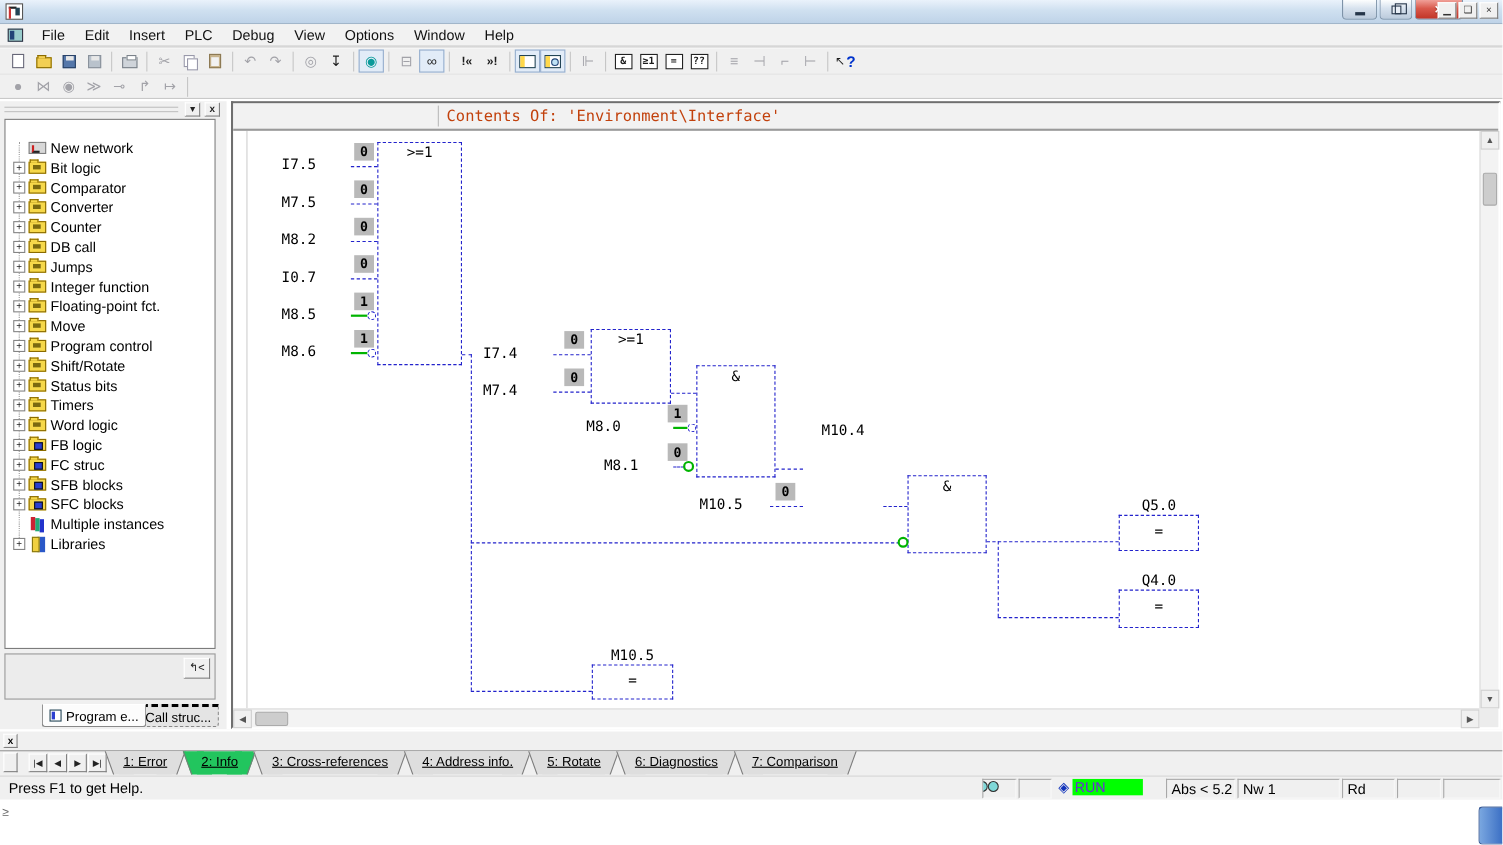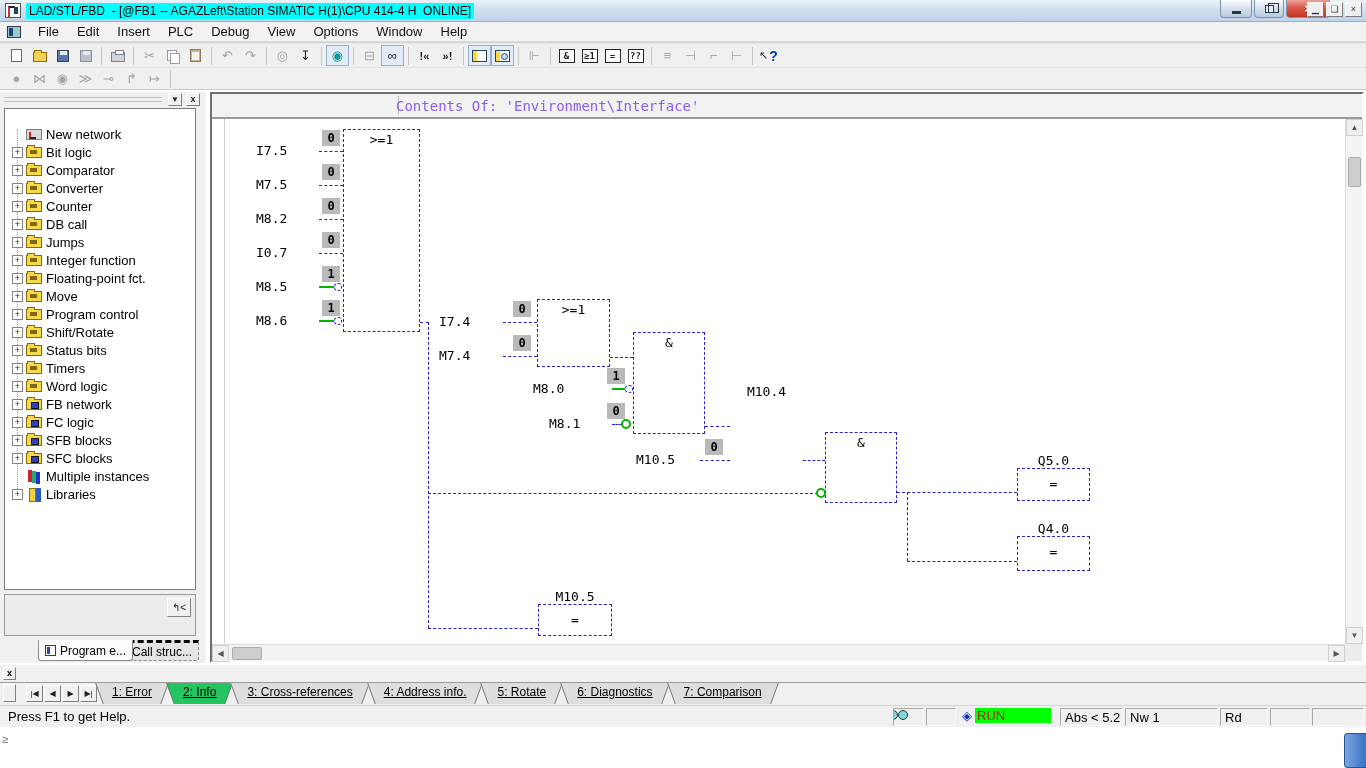--- a/index.html
+++ b/index.html
@@ -89,21 +89,21 @@
   #sbtab2 { left:110px; background:#e4e4e4; border-style:dashed; }
   .sbtab .ic1 { width:11px; height:11px; border:1px solid #245; background:#fff; position:relative; }
   .sbtab .ic1::before { content:""; position:absolute; left:1px; top:1px; width:3px; height:7px; background:#2b3fd0; }
   .sbtab .ic2 { width:11px; height:11px; position:relative; }
   .sbtab .ic2::before { content:""; position:absolute; left:1px; top:1px; width:9px; height:1px; background:#567; box-shadow:0 4px 0 #567, 0 8px 0 #567; }
 
   
   #frame { position:absolute; left:210px; top:92px; width:1154px; height:571px; border:2px solid; border-color:#6f6f6f #ffffff #ffffff #6f6f6f; background:#f0f0f0; }
   #ed-header { position:absolute; left:0; top:0; right:0; height:25px; background:#f2f2f2; border-bottom:2px solid #9a9a9a; }
   #ed-header::before { content:""; position:absolute; left:186px; top:2px; bottom:2px; border-left:1px solid #bbb; }
-  #ed-header-text { position:absolute; left:184px; top:4px; font:14px "DejaVu Sans Mono", monospace; color:#8b5cf6; white-space:pre; }
+  #ed-header-text { position:absolute; left:194px; top:4px; font:14px "DejaVu Sans Mono", monospace; color:#c2410c; white-space:pre; }
   #canvas { position:absolute; left:0; top:25px; right:17px; bottom:17px; background:#fff; overflow:hidden; }
   #gutter { position:absolute; left:12px; top:0; bottom:0; border-left:1px solid #d0d0d0; }
 
   
   #vscroll { position:absolute; right:0; top:25px; bottom:17px; width:17px; background:#f3f3f3; border-left:1px solid #dcdcdc; }
   #hscroll { position:absolute; left:0; bottom:0; right:17px; height:17px; background:#f3f3f3; border-top:1px solid #dcdcdc; }
   #sb-corner { position:absolute; right:0; bottom:0; width:17px; height:17px; background:#ececec; }
   .sbtn { position:absolute; width:17px; height:17px; background:#f0f0f0; border:1px solid #d0d0d0; color:#555; font-size:8px; text-align:center; line-height:15px; }
   .sthumb { position:absolute; background:#cdcdcd; border:1px solid #ababab; border-radius:2px; }
 
@@ -135,33 +135,32 @@
   .btab.active { background:#22c55e; }
 
   
   #statusbar { position:absolute; left:0; top:705px; width:1366px; height:22px; background:#f0f0f0; border-top:1px solid #d5d5d5; font-size:13px; }
   #sb-help { position:absolute; left:8px; top:3px; }
   .scell { position:absolute; top:2px; height:18px; border:1px solid; border-color:#a8a8a8 #f8f8f8 #f8f8f8 #a8a8a8; padding:1px 4px; font-size:13px; white-space:nowrap; overflow:hidden; }
   #glasses { position:relative; width:20px; height:10px; margin-top:2px; }
   #glasses::before,#glasses::after { content:""; position:absolute; top:0; width:8px; height:8px; border:1px solid #333; border-radius:50%; background:#7fd8d8; }
   #glasses::before { left:0; } #glasses::after { right:0; }
   #run-led { color:#1133bb; font-size:13px; margin-right:3px; }
-  #run-green { display:inline-block; background:#00ff00; width:76px; padding:0 2px; color:#b91c1c; }
+  #run-green { display:inline-block; background:#00ff00; width:64px; padding:0 2px; color:#6d28d9; }
 
   
   #below { position:absolute; left:0; top:727px; width:1366px; height:41px; background:#fff; }
   #below-frag { position:absolute; right:0; top:6px; width:22px; height:35px; background:linear-gradient(90deg,#7aa7e0,#3b6fc4); border:1px solid #2a4f8f; border-right:none; border-radius:4px 0 0 4px; }
   #below-mark { position:absolute; left:2px; top:6px; color:#666; font-size:11px; }
 </style>
 </head>
 <body>
 
 <div id="titlebar">
   <span id="app-icon"></span>
-  <span id="title-text">LAD/STL/FBD  - [@FB1 -- AGAZLeft\Station SIMATIC H(1)\CPU 414-4 H  ONLINE]</span>
   <span class="capbtn" id="btn-min">
       <i></i>
     </span>
   <span class="capbtn" id="btn-restore">
       <i></i>
     </span>
   <span class="capbtn" id="btn-close">
       <i>×</i>
     </span>
 </div>
@@ -364,27 +363,27 @@
 
       <div class="trow">
         <span class="tplus">+</span>
         <span class="ticon folder"></span>
         <span class="tlabel">Word logic</span>
       </div>
 
       <div class="trow">
         <span class="tplus">+</span>
         <span class="ticon folderb"></span>
-        <span class="tlabel">FB network</span>
+        <span class="tlabel">FB logic</span>
       </div>
 
       <div class="trow">
         <span class="tplus">+</span>
         <span class="ticon folderb"></span>
-        <span class="tlabel">FC logic</span>
+        <span class="tlabel">FC struc</span>
       </div>
 
       <div class="trow">
         <span class="tplus">+</span>
         <span class="ticon folderb"></span>
         <span class="tlabel">SFB blocks</span>
       </div>
 
       <div class="trow">
         <span class="tplus">+</span>

